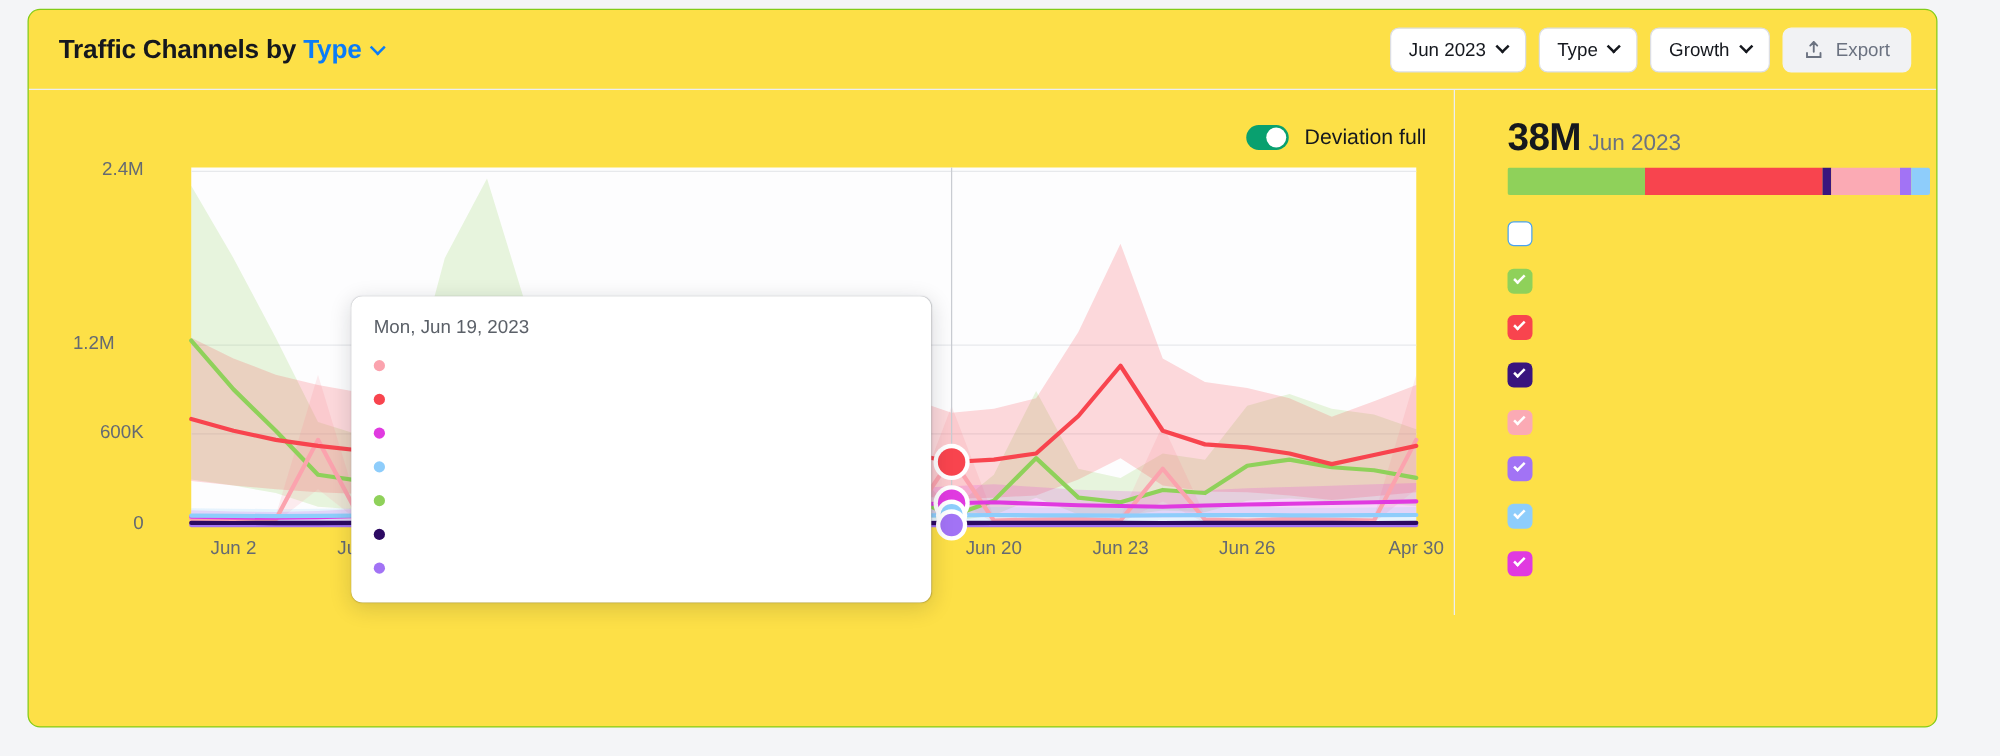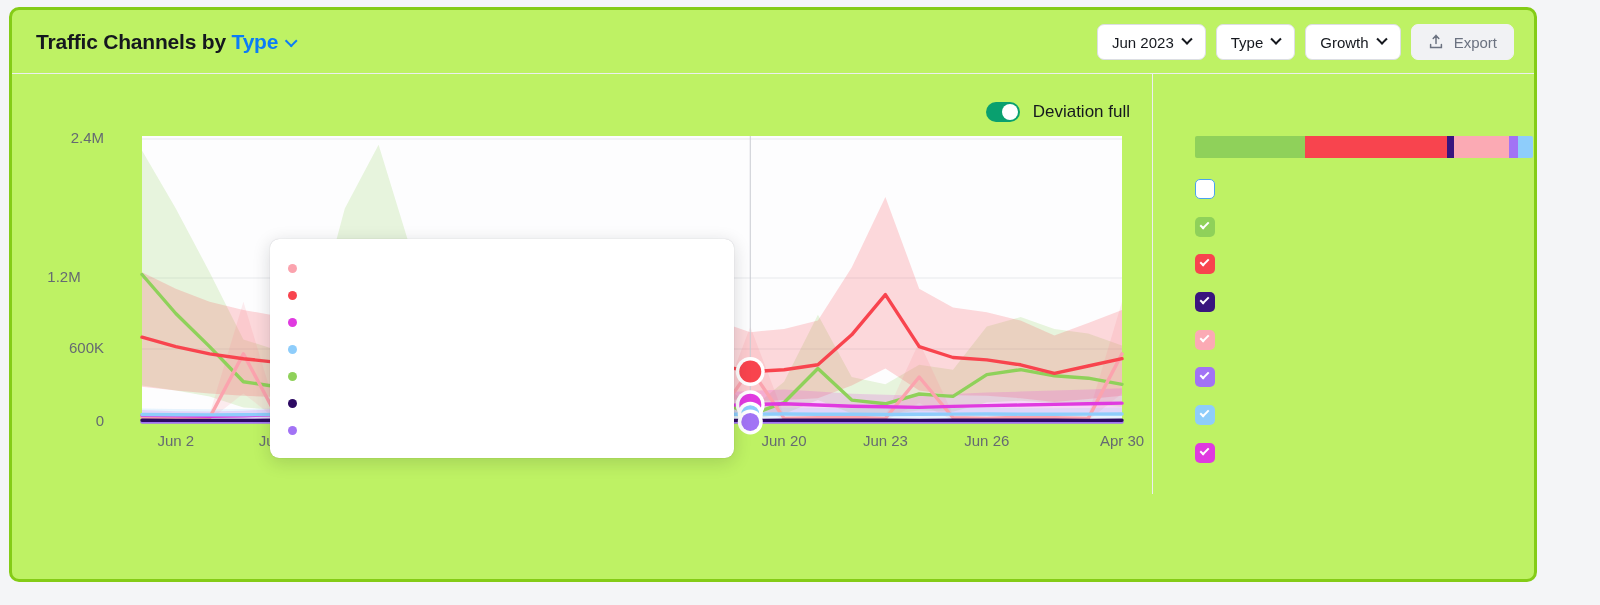--- a/index.html
+++ b/index.html
@@ -5,24 +5,24 @@
   * { box-sizing: border-box; }
   html, body {
     margin: 0; padding: 0;
     width: 1600px; height: 605px;
     background: #f4f5f7;
     font-family: "Liberation Sans", sans-serif;
     -webkit-font-smoothing: antialiased;
   }
   .card {
     position: absolute;
-    left: 9px; top: 7px;
+    left: 22px; top: 7px;
     width: 1528px; height: 575px;
-    background: #bef264;
-    border: 3px solid #84cc16;
+    background: #fde047;
+    border: 1px solid #84cc16;
     border-radius: 10px;
     overflow: hidden;
   }
 
   
   .hdr {
     position: relative;
     height: 64px;
     border-bottom: 1px solid #eceef1;
   }
@@ -257,20 +257,21 @@
             <div class="xlab" style="left: 569.31px;">Jun 14</div>
             <div class="xlab" style="left: 670.69px;">Jun 17</div>
             <div class="xlab" style="left: 772.069px;">Jun 20</div>
             <div class="xlab" style="left: 873.448px;">Jun 23</div>
             <div class="xlab" style="left: 974.828px;">Jun 26</div>
             <div class="xlab" style="left: 1110px;">Apr 30</div>
           </div>
       </div>
 
       <div class="tip">
+        <div class="tip-date">Mon, Jun 19, 2023</div>
         <div id="tip-rows">
             <div class="tip-row">
               <span class="tip-dot" style="background:#fba3ae"></span>
               <span class="tip-name"></span>
               <span class="tip-pct"></span>
               <span class="tip-val"></span>
               <span class="tip-rng"></span>
             </div>
             <div class="tip-row">
               <span class="tip-dot" style="background:#f8444e"></span>
@@ -313,20 +314,23 @@
               <span class="tip-pct"></span>
               <span class="tip-val"></span>
               <span class="tip-rng"></span>
             </div>
           </div>
       </div>
 
     </div>
 
     <div class="legend-area">
+      <div class="lg-total">
+        <span class="big">38M</span><span class="sub">Jun 2023</span>
+      </div>
       <div class="stackbar" id="stackbar">
           <i style="background: rgb(143, 209, 90); width: 32.6%;"></i>
           <i style="background: rgb(248, 68, 78); width: 42.1%;"></i>
           <i style="background: rgb(57, 21, 126); width: 2%;"></i>
           <i style="background: rgb(251, 170, 180); width: 16.2%;"></i>
           <i style="background: rgb(162, 115, 245); width: 2.6%;"></i>
           <i style="background: rgb(142, 205, 251); width: 4.5%;"></i>
         </div>
       <div class="lg-list" id="lg-list">
           <div class="lg-row">

